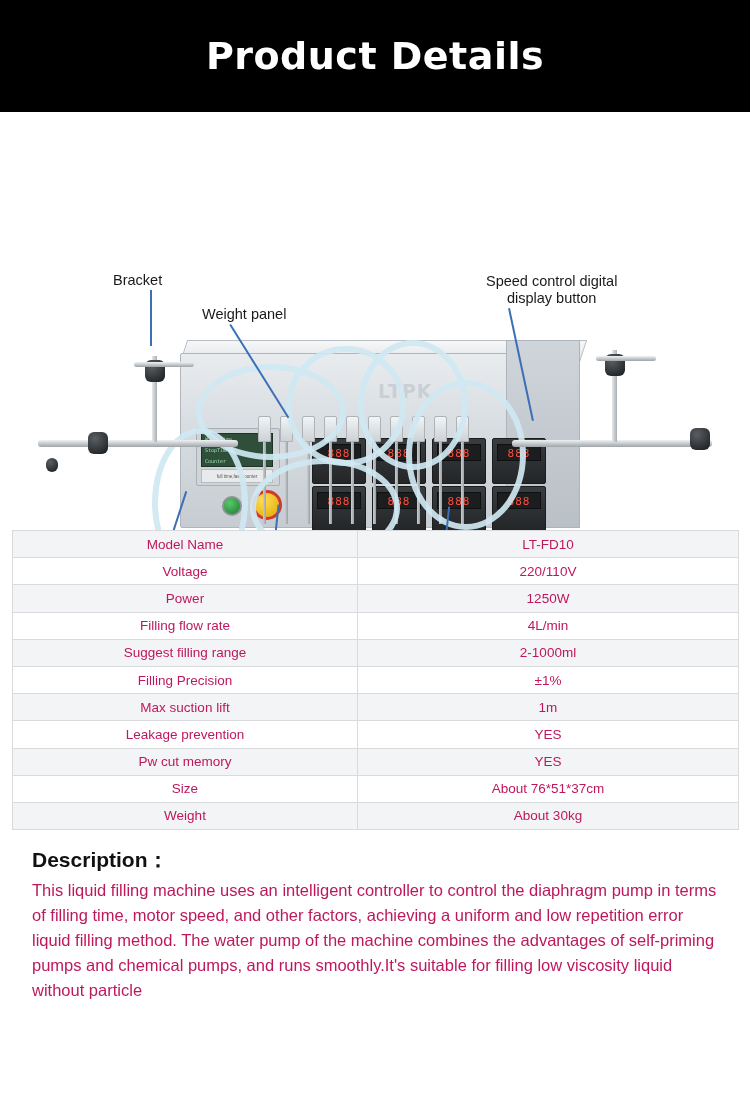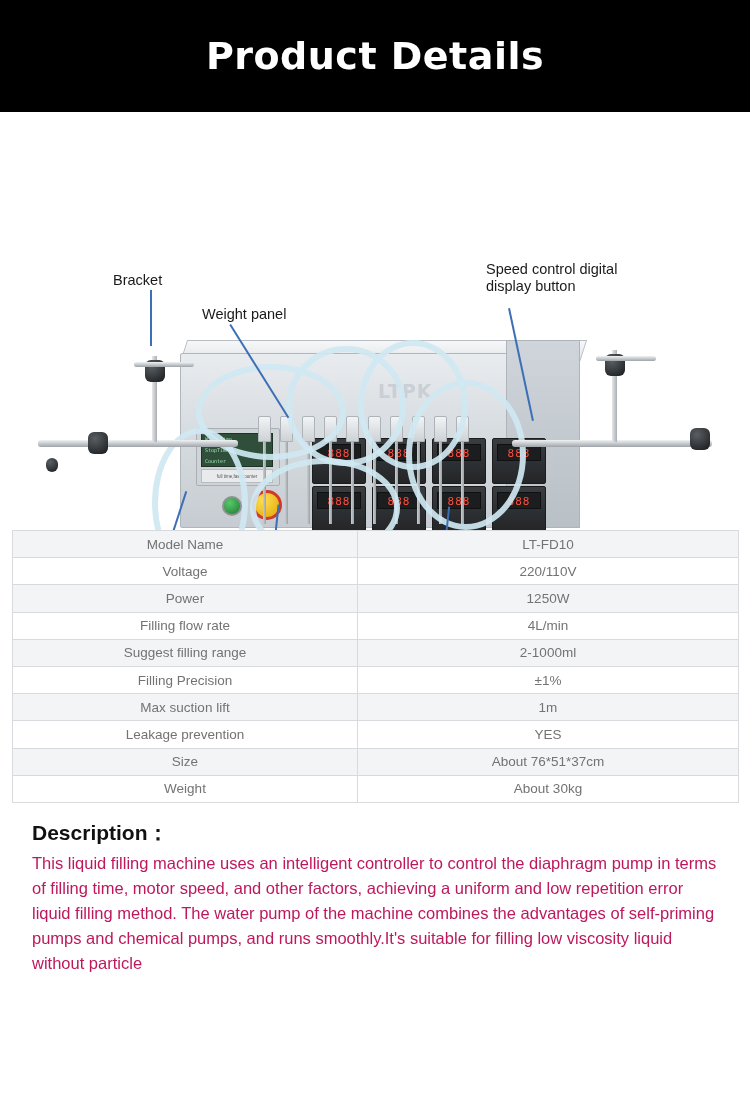--- a/index.html
+++ b/index.html
@@ -210,21 +210,21 @@
 
   
   .spec-wrap {
     width: 750px;
     padding: 0 12px;
   }
   table.spec {
     width: 726px;
     border-collapse: collapse;
     font-size: 13.5px;
-    color: #737373;
+    color: #be185d;
     table-layout: fixed;
   }
   table.spec td {
     border: 1px solid #d8dadd;
     height: 27.2px;
     text-align: center;
     padding: 0 4px;
   }
   table.spec td.k { width: 345px; }
   table.spec td.v { width: 381px; }
@@ -332,21 +332,21 @@
     <div class="rail" style="left:596px; top:228px; width:60px; height:5px;"></div>
     <div class="rail" style="left:134px; top:234px; width:60px; height:5px;"></div>
   </div>
 
   <div class="callout-label" style="left:113px; top:160px;">Bracket</div>
   <div class="leader leader-v" style="left:150px; top:178px; height:56px;"></div>
 
   <div class="callout-label" style="left:202px; top:194px;">Weight panel</div>
   <div class="leader leader-d" style="left:231px; top:212px; width:110px; transform: rotate(58deg);"></div>
 
-  <div class="callout-label" style="left:486px; top:149px;">Speed control digital
+  <div class="callout-label" style="left:486px; top:161px;text-align:center;">Speed control digital
 display button</div>
   <div class="leader leader-d" style="left:510px; top:196px; width:115px; transform: rotate(78deg);"></div>
 
   <div class="leader leader-d" style="left:160px; top:457px; width:82px; transform: rotate(-72deg);"></div>
 
   <div class="leader leader-d" style="left:269px; top:474px; width:82px; transform: rotate(-84deg);"></div>
 
   <div class="leader leader-d" style="left:440px; top:472px; width:78px; transform: rotate(-84deg);"></div>
 </div>
 
@@ -376,20 +376,24 @@
       <tr>
         <td class="k">Filling Precision</td>
         <td class="v">±1%</td>
       </tr>
       <tr>
         <td class="k">Max suction lift</td>
         <td class="v">1m</td>
       </tr>
       <tr>
         <td class="k">Leakage prevention</td>
+        <td class="v">YES</td>
+      </tr>
+      <tr>
+        <td class="k">Pw cut memory</td>
         <td class="v">YES</td>
       </tr>
       <tr>
         <td class="k">Size</td>
         <td class="v">About 76*51*37cm</td>
       </tr>
       <tr>
         <td class="k">Weight</td>
         <td class="v">About 30kg</td>
       </tr>

